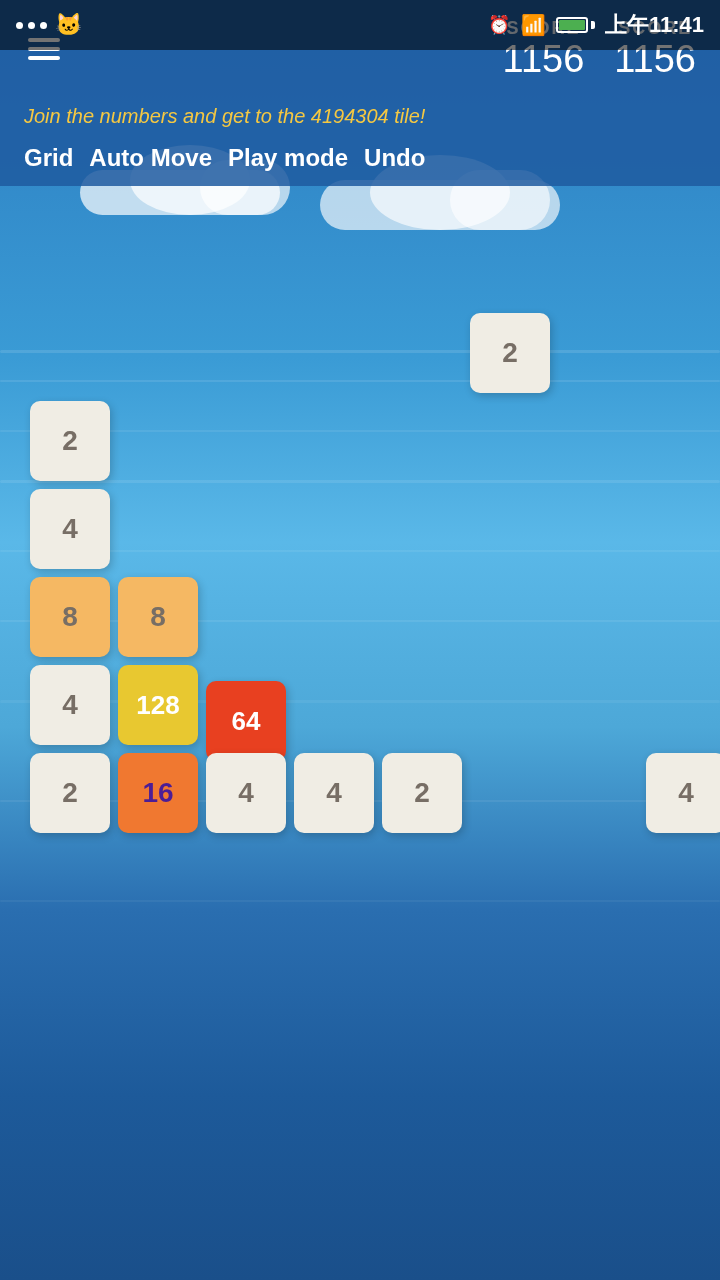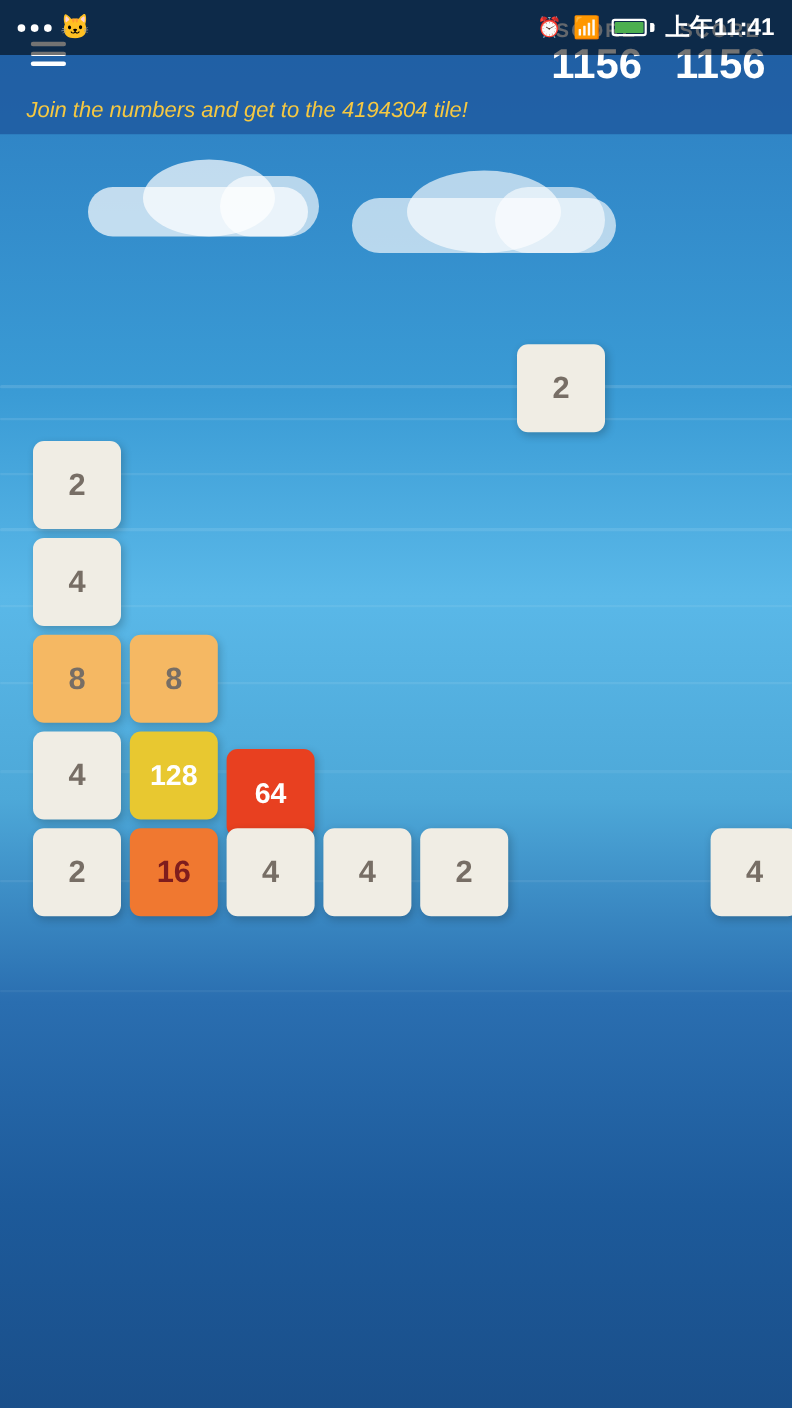--- a/index.html
+++ b/index.html
@@ -136,27 +136,27 @@
       text-align: center;
     }
     .score-label {
       font-size: 18px;
       font-weight: bold;
       color: rgba(255,255,255,0.85);
       letter-spacing: 2px;
     }
     .score-value {
       font-size: 38px;
-      font-weight: bold;
+      font-weight: normal;
       color: white;
       line-height: 1.1;
     }
 
     #subtitle {
-      margin-top: 8px;
+      margin-top: 24px;
       font-size: 20px;
       color: #f5c842;
       font-style: italic;
     }
 
     #nav-row {
       display: flex;
       gap: 0px;
       margin-top: 12px;
     }
@@ -254,30 +254,36 @@
         <div class="score-label">SCORE</div>
         <div class="score-value">1156</div>
       </div>
       <div class="score-box">
         <div class="score-label">SCORE</div>
         <div class="score-value">1156</div>
       </div>
     </div>
   </div>
   <div id="subtitle">Join the numbers and get to the 4194304 tile!</div>
+  <div id="nav-row">
+    <button class="nav-btn">Grid</button>
+    <button class="nav-btn">Auto Move</button>
+    <button class="nav-btn">Play mode</button>
+    <button class="nav-btn">Undo</button>
+  </div>
 </div>
 
 <div id="game-area">
 <div class="tile" style="left: 470px; top: 138px; background: rgb(240, 237, 228); color: rgb(119, 110, 101);">2</div>
     <div class="tile" style="left: 30px; top: 226px; background: rgb(240, 237, 228); color: rgb(119, 110, 101);">2</div>
     <div class="tile" style="left: 30px; top: 314px; background: rgb(240, 237, 228); color: rgb(119, 110, 101);">4</div>
     <div class="tile" style="left: 30px; top: 402px; background: rgb(245, 184, 99); color: rgb(119, 110, 101);">8</div>
     <div class="tile" style="left: 118px; top: 402px; background: rgb(245, 184, 99); color: rgb(119, 110, 101);">8</div>
     <div class="tile" style="left: 30px; top: 490px; background: rgb(240, 237, 228); color: rgb(119, 110, 101);">4</div>
     <div class="tile" style="left: 118px; top: 490px; background: rgb(232, 200, 48); color: white; font-size: 26px;">128</div>
     <div class="tile" style="left: 206px; top: 490px; background: rgb(232, 64, 32); color: white; font-size: 26px; margin-top: 16px;">64</div>
     <div class="tile" style="left: 30px; top: 578px; background: rgb(240, 237, 228); color: rgb(119, 110, 101);">2</div>
-    <div class="tile" style="left: 118px; top: 578px; background: rgb(240, 120, 48); color: #7f1d1d;">16</div>
+    <div class="tile" style="left: 118px; top: 578px; background: rgb(240, 120, 48); color: #4c1d95;">16</div>
     <div class="tile" style="left: 206px; top: 578px; background: rgb(240, 237, 228); color: rgb(119, 110, 101);">4</div>
     <div class="tile" style="left: 294px; top: 578px; background: rgb(240, 237, 228); color: rgb(119, 110, 101);">4</div>
     <div class="tile" style="left: 382px; top: 578px; background: rgb(240, 237, 228); color: rgb(119, 110, 101);">2</div>
     <div class="tile" style="left: 646px; top: 578px; background: rgb(240, 237, 228); color: rgb(119, 110, 101);">4</div>
   </div>
 
 </body></html>

